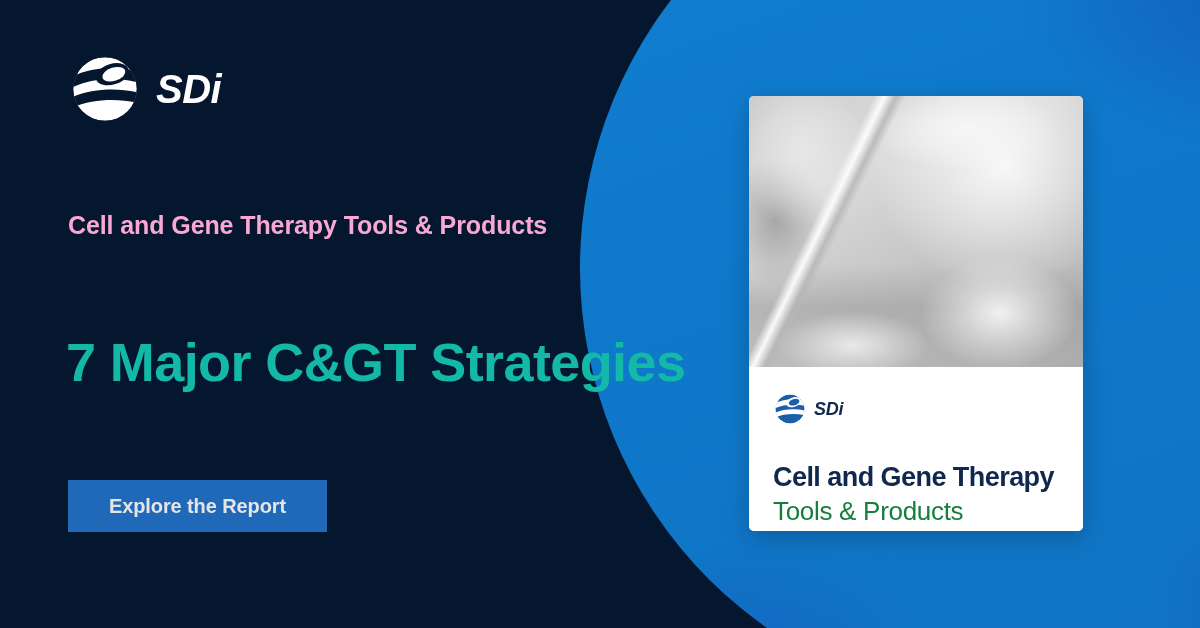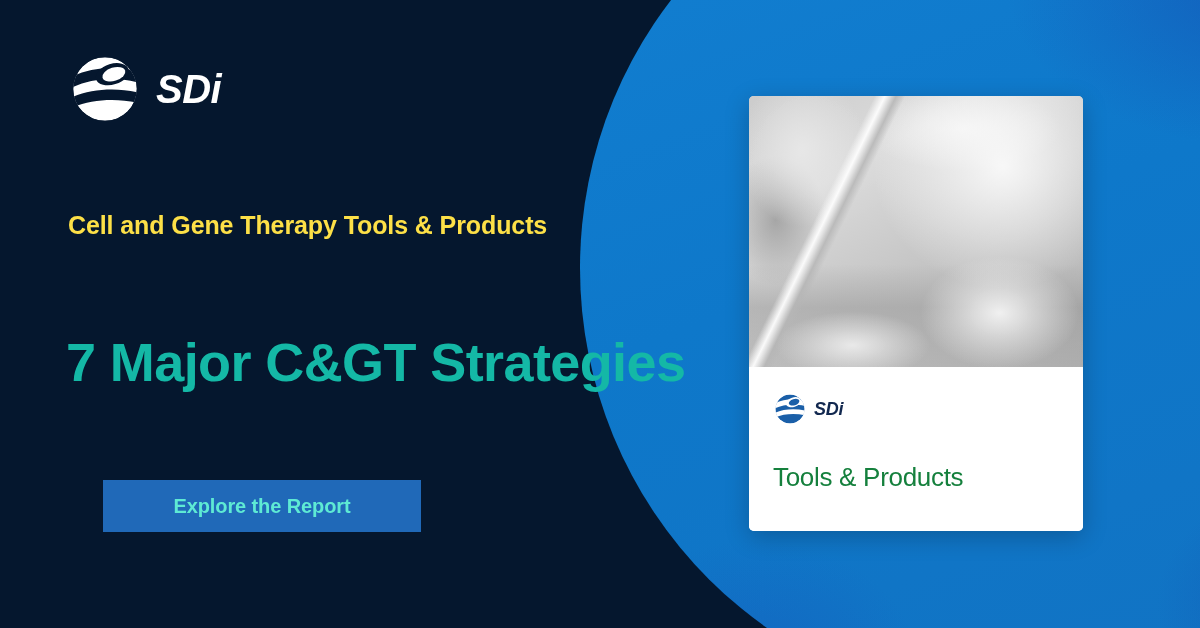--- a/index.html
+++ b/index.html
@@ -74,21 +74,21 @@
     color:#ffffff;
     letter-spacing:-.5px;
     line-height:1;
   }
 
   .eyebrow {
     position:absolute;
     left:68px; top:211px;
     font-size:25px;
     font-weight:bold;
-    color:#fde047;
+    color:#f9a8d4;
     letter-spacing:-.1px;
   }
 
   .headline-light {
     position:absolute;
     left:66px; top:274px;
     font-size:53px;
     font-weight:300;
     color:#f1f4f8;
     letter-spacing:-.3px;
@@ -100,30 +100,30 @@
     font-size:54px;
     font-weight:bold;
     color:#14b8a6;
     letter-spacing:-.6px;
     line-height:1.05;
   }
 
   .cta-button {
     position:absolute;
     left:68px; top:480px;
-    width:318px; height:52px;
+    width:259px; height:52px;
     background:#2069b8;
     border:none;
-    color:#5eead4;
+    color:#e5e5e5;
     font-size:20px;
     font-weight:bold;
     font-family:"Liberation Sans", sans-serif;
     letter-spacing:-.1px;
     cursor:pointer;
-    display:flex; align-items:center; justify-content:center;margin-left:35px;
+    display:flex; align-items:center; justify-content:center;
   }
 
   
   .report-card {
     position:absolute;
     left:749px; top:96px;
     width:334px; height:435px;
     background:#ffffff;
     border-radius:5px;
     overflow:hidden;
@@ -241,17 +241,18 @@
           <g clip-path="url(#sphereClipB)">
             <circle cx="50" cy="50" r="43" fill="#1a5fa8"></circle>
             <path d="M-15 46 C 20 18, 70 14, 120 34 L 120 50 C 70 28, 20 34, -15 60 Z" fill="#ffffff"></path>
             <path d="M-15 72 C 20 48, 72 44, 120 62 L 120 76 C 72 58, 20 62, -15 86 Z" fill="#ffffff"></path>
             <ellipse cx="60" cy="30" rx="23" ry="14" transform="rotate(-17 60 30)" fill="#ffffff"></ellipse>
             <ellipse cx="62" cy="30" rx="16" ry="9" transform="rotate(-17 62 30)" fill="#1a5fa8"></ellipse>
           </g>
         </svg>
         <span class="card-logo-word">SDi</span>
       </div>
+      <div class="card-title">Cell and Gene Therapy</div>
       <div class="card-subtitle">Tools &amp; Products</div>
     </div>
   </div>
 
 </div>
 
 </body></html>

